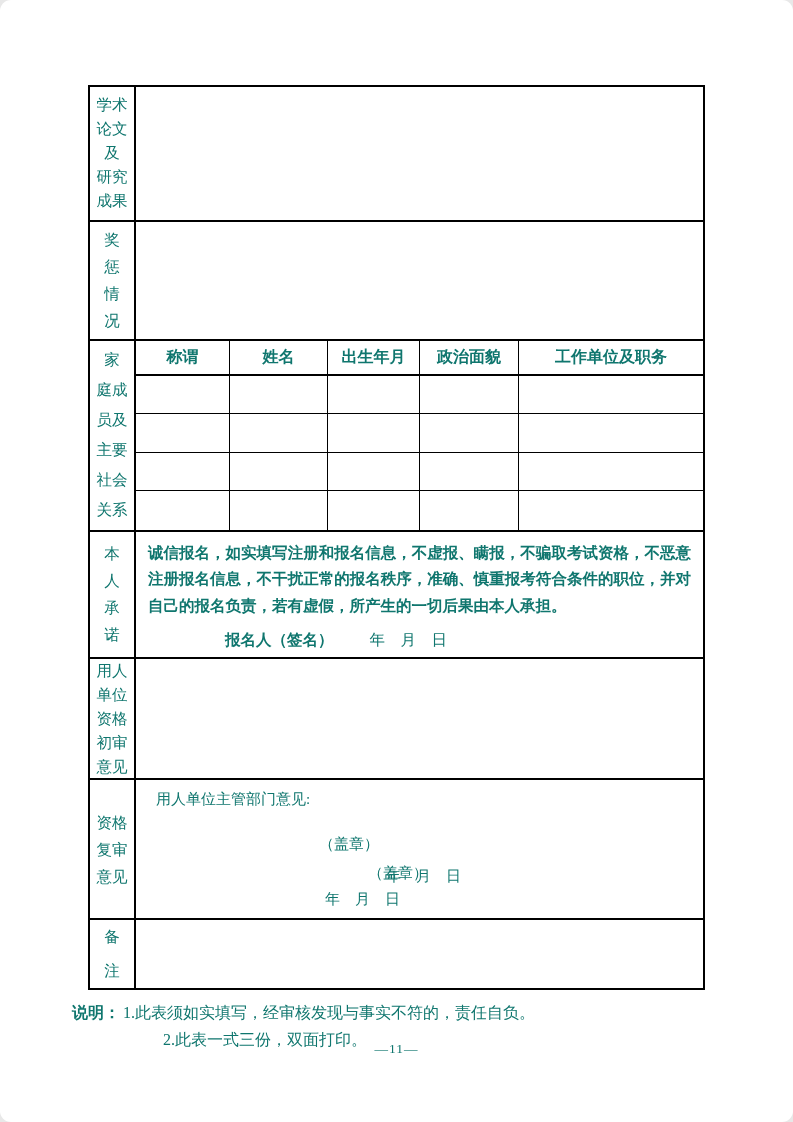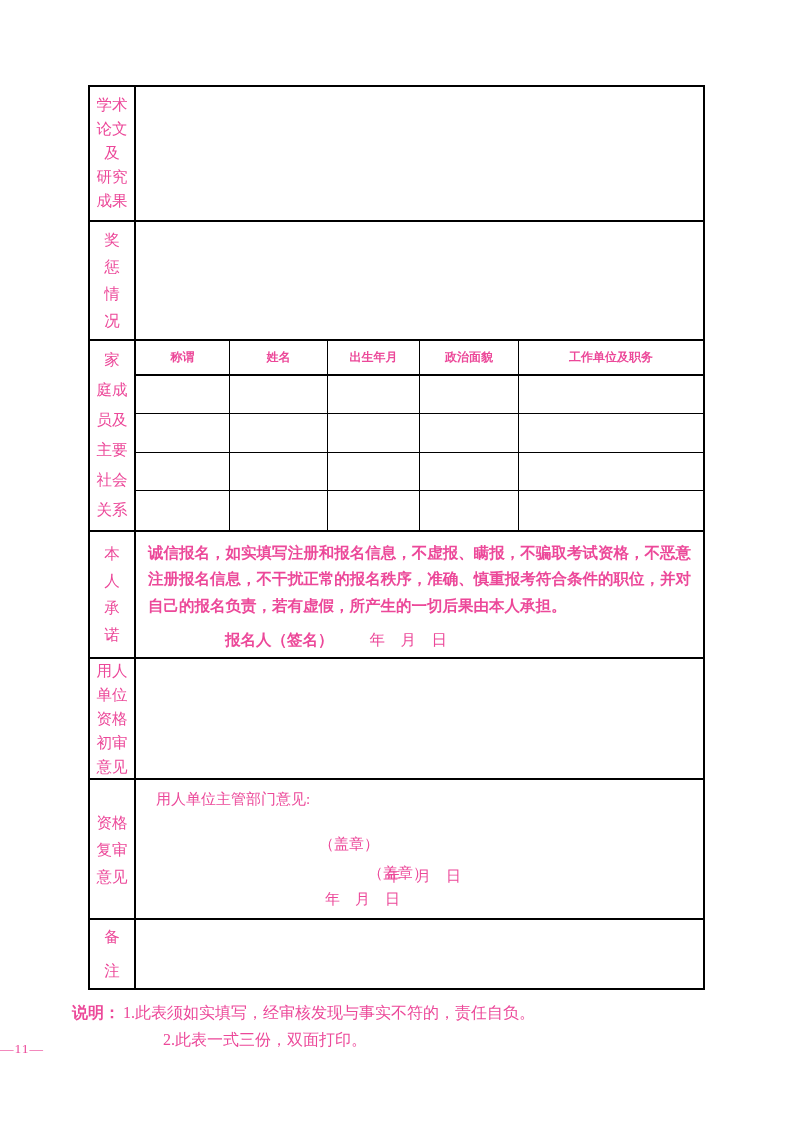--- a/index.html
+++ b/index.html
@@ -1,22 +1,23 @@
 <!DOCTYPE html>
 <html><head>
 <meta charset="utf-8">
 <style>
   html,body{margin:0;padding:0;background:#e8e8e8;}
   .page{
     position:relative;
     width:793px;height:1122px;
     background:#ffffff;
-    color:#ec4899;
+    color:#0f766e;
     font-family:"Liberation Serif","DejaVu Serif",serif;
     overflow:hidden;
+    border-radius:11px;
   }
   .form-table{
     position:absolute;left:88px;top:85px;
     width:617px;height:905px;
     border:2px solid #000;
     box-sizing:border-box;
     display:flex;flex-direction:column;
   }
   .frow{display:flex;border-bottom:2px solid #000;box-sizing:border-box;}
   .frow:last-child{border-bottom:none;flex:1;}
@@ -51,21 +52,21 @@
     grid-template-rows:35px 1fr 1fr 1fr 1fr;
   }
   .fam-cell{
     border-right:1.5px solid #000;
     border-bottom:1.5px solid #000;
     box-sizing:border-box;
   }
   .fam-cell.last-col{border-right:none;}
   .fam-cell.last-row{border-bottom:none;}
   .fam-header{
-    font-weight:bold;font-size:12px;
+    font-weight:bold;font-size:16px;
     display:flex;align-items:center;justify-content:center;
     border-bottom:2px solid #000;
   }
 
   
   .commitment-body{padding:8px 12px 0 12px;}
   .commitment-text{
     margin:0;
     font-weight:bold;
     font-size:15.5px;
@@ -89,20 +90,21 @@
   .footer-notes{
     position:absolute;left:72px;top:999px;
     display:flex;align-items:flex-start;
     font-size:16px;line-height:27px;
   }
   .notes-label{font-weight:bold;flex:0 0 auto;}
   .note-lines{margin-left:3px;}
   .note-2{text-indent:40px;}
   .page-number{
     position:absolute;left:0;right:0;top:1041px;
+    text-align:center;
     font-size:13.5px;letter-spacing:1px;
   }
 </style>
 </head>
 <body>
 
 <div class="page">
 
   <div class="form-table">
 

